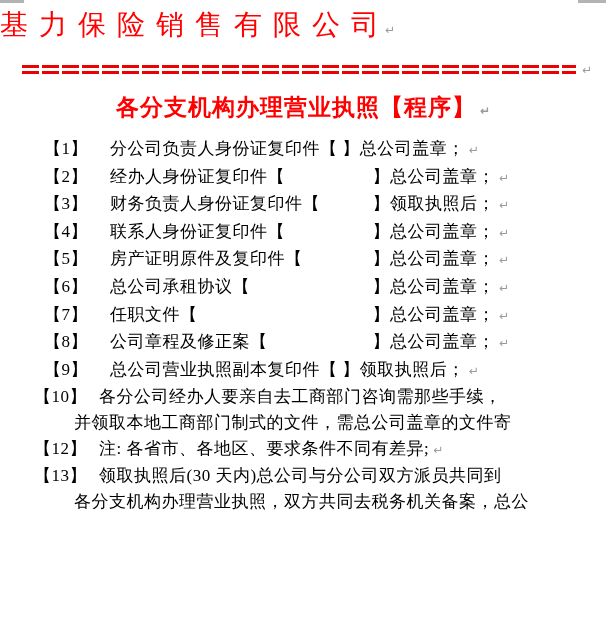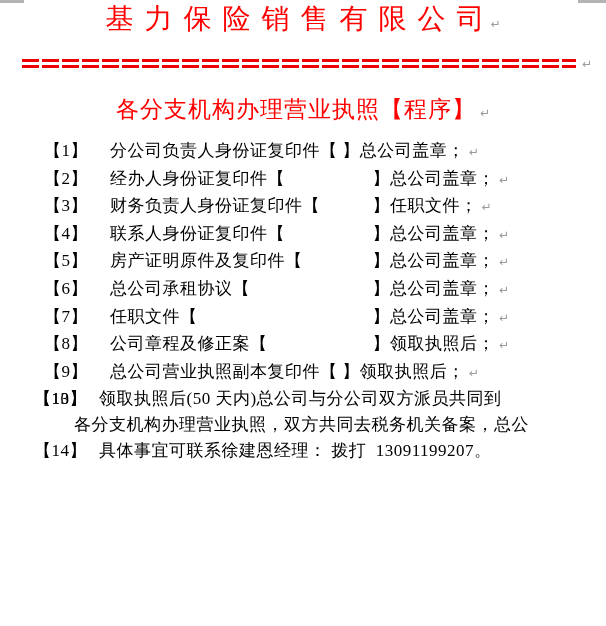--- a/index.html
+++ b/index.html
@@ -18,22 +18,22 @@
   .corner-bar {
     position: absolute;
     top: 0;
     height: 3px;
     background: #b3b3b3;
   }
   .corner-bar.left  { left: 0;  width: 24px; }
   .corner-bar.right { right: 0; width: 28px; }
 
   .company-title {
-    margin-top: 1px;
-    text-align: center;
+    margin-top: 7px;
+    text-align: left;
     font-size: 28px;
     line-height: 36px;
     letter-spacing: 2px;
     color: #ff0000;
     white-space: pre;
   }
 
   .divider {
     position: relative;
     margin: 15px 30px 0 22px;
@@ -46,25 +46,25 @@
     height: 3px;
     background: repeating-linear-gradient(90deg,
       #ee0000 0px, #ee0000 17px,
       rgba(0,0,0,0) 17px, rgba(0,0,0,0) 20px);
   }
   .divider .bar.top { top: 2px; }
   .divider .bar.bot { top: 8px; }
   .divider .mark { position: absolute; right: -16px; top: 0px; }
 
   .section-title {
-    margin-top: 26px;
+    margin-top: 18px;
     text-align: center;
     font-size: 23px;
     line-height: 30px;
-    font-weight: normal;
+    font-weight: bold;
     color: #ff0000;
     letter-spacing: 1px;
     white-space: pre;
   }
 
   .list { margin-top: 10px; }
   .row {
     position: relative;
     font-size: 17px;
     line-height: 25.6px;
@@ -101,37 +101,38 @@
 </div>
 
 <div class="section-title"><span>各分支机构办理营业执照【程序】</span><span class="mark">↵</span></div>
 
 <div class="list">
 
   <div class="row t1"><span class="num">【1】</span><span>分公司负责人身份证复印件【 】总公司盖章；</span><span class="mark">↵</span></div>
 
   <div class="row t1"><span class="num">【2】</span><span>经办人身份证复印件【　　　　　】总公司盖章；</span><span class="mark">↵</span></div>
 
-  <div class="row t1"><span class="num">【3】</span><span>财务负责人身份证复印件【　　　】任职文件；</span><span class="mark">↵</span></div>
+  <div class="row t1"><span class="num">【3】</span><span>财务负责人身份证复印件【　　　】领取执照后；</span><span class="mark">↵</span></div>
 
   <div class="row t1"><span class="num">【4】</span><span>联系人身份证复印件【　　　　　】总公司盖章；</span><span class="mark">↵</span></div>
 
   <div class="row t1"><span class="num">【5】</span><span>房产证明原件及复印件【　　　　】总公司盖章；</span><span class="mark">↵</span></div>
 
   <div class="row t1"><span class="num">【6】</span><span>总公司承租协议【　　　　　　　】总公司盖章；</span><span class="mark">↵</span></div>
 
   <div class="row t1"><span class="num">【7】</span><span>任职文件【　　　　　　　　　　】总公司盖章；</span><span class="mark">↵</span></div>
 
-  <div class="row t1"><span class="num">【8】</span><span>公司章程及修正案【　　　　　　】领取执照后；</span><span class="mark">↵</span></div>
+  <div class="row t1"><span class="num">【8】</span><span>公司章程及修正案【　　　　　　】总公司盖章；</span><span class="mark">↵</span></div>
 
   <div class="row t1"><span class="num">【9】</span><span>总公司营业执照副本复印件【 】领取执照后；</span><span class="mark">↵</span></div>
 
-  <div class="row t2"><span class="num">【10】</span></div>
+  <div class="row t2"><span class="num">【10】</span><span>各分公司经办人要亲自去工商部门咨询需那些手续，</span></div>
+  <div class="row cont"><span>并领取本地工商部门制式的文件，需总公司盖章的文件寄</span></div>
 
 
+  <div class="row t2"><span class="num">【12】</span><span>注: 各省市、各地区、要求条件不同有差异;</span><span class="mark">↵</span></div>
 
-  <div class="row t2"><span class="num">【13】</span><span>领取执照后(50 天内)总公司与分公司双方派员共同到</span></div>
+  <div class="row t2"><span class="num">【13】</span><span>领取执照后(30 天内)总公司与分公司双方派员共同到</span></div>
   <div class="row cont"><span>各分支机构办理营业执照，双方共同去税务机关备案，总公</span></div>
 
-  <div class="row t2"><span class="num">【14】</span><span>具体事宜可联系徐建恩经理： 拨打  13091199207。</span></div>
   <div class="row cont"></div>
 
 </div>
 
 </body></html>

